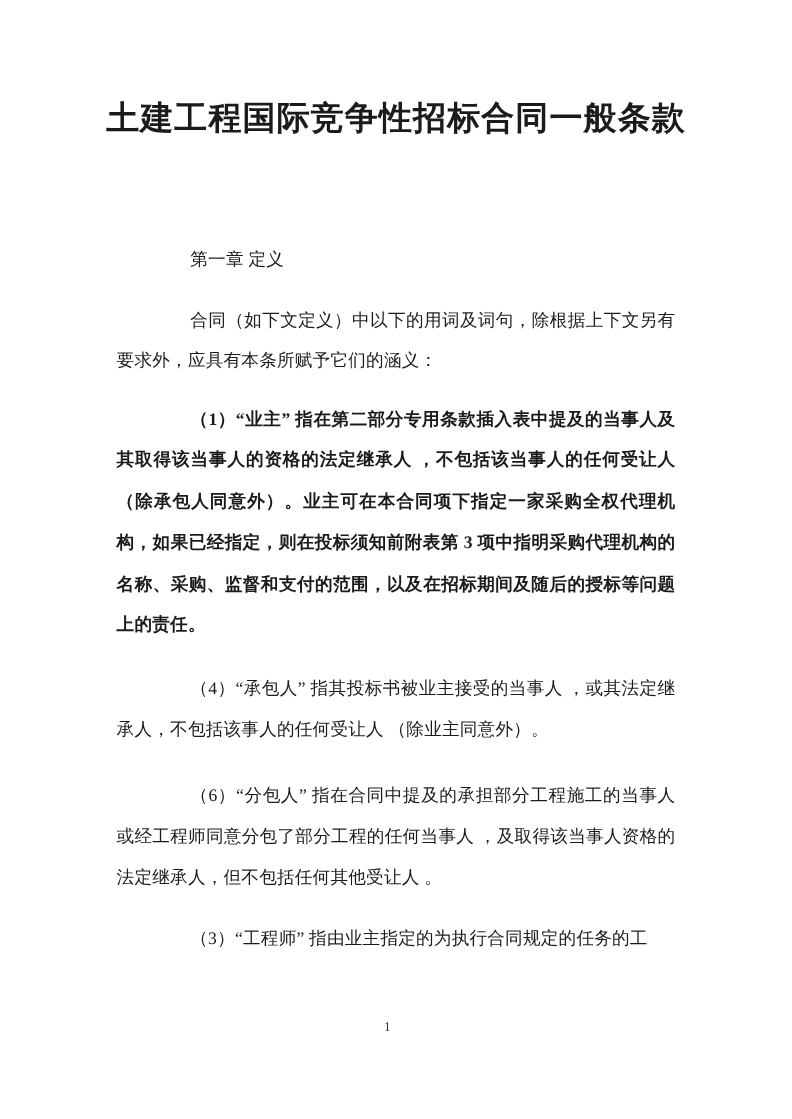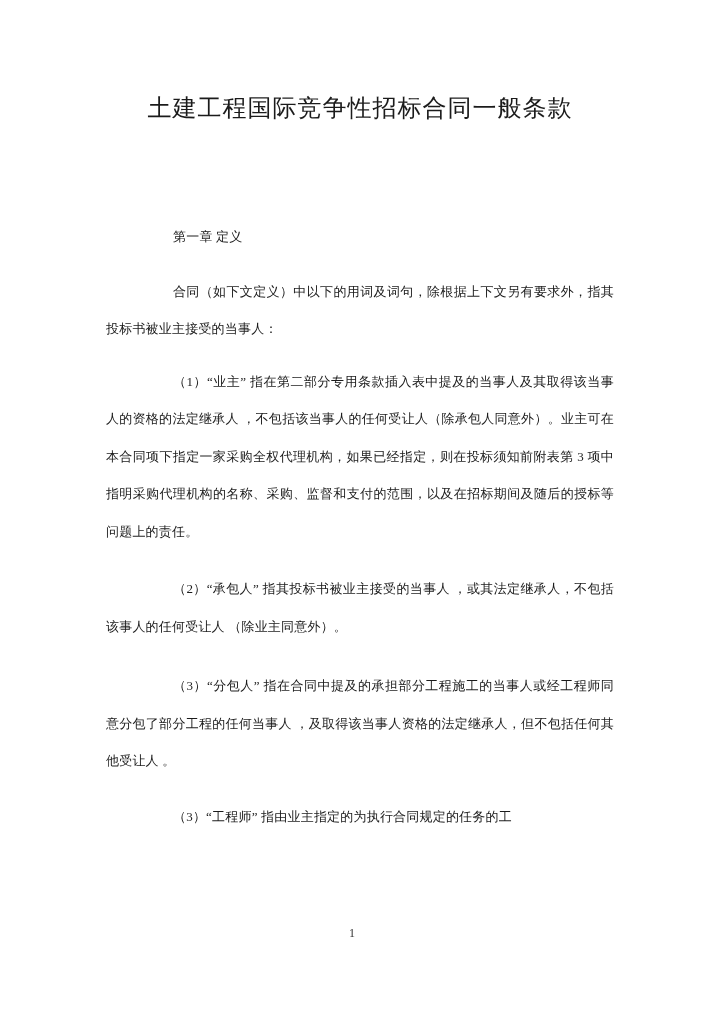--- a/index.html
+++ b/index.html
@@ -13,42 +13,42 @@
     height: 1017px;
     background: #ffffff;
     color: #1b1b1b;
     font-family: "Liberation Serif", "DejaVu Serif", serif;
     overflow: hidden;
   }
   .doc-title {
     margin: 0;
     padding-top: 90px;
     text-align: center;
-    font-size: 24px;
-    font-weight: 400;
+    font-size: 30px;
+    font-weight: 700;
     letter-spacing: 1px;
     line-height: 36px;
     white-space: nowrap;
   }
   .content {
     margin: 0 106px;
     width: 508px;
   }
   .content p {
     margin: 0;
-    font-size: 13px;
+    font-size: 16px;
     line-height: 37.5px;
     text-indent: 67px;
     text-align: justify;
     letter-spacing: 0.2px;
   }
   p.chapter { margin-top: 92px; }
   p.section { margin-top: 20px; }
   p.intro   { margin-top: 17px; }
-  p.p1      { margin-top: 15px; }
+  p.p1      { margin-top: 15px; font-weight: bold; }
   p.p2      { margin-top: 20px; }
   p.p3      { margin-top: 22px; }
   p.p4      { margin-top: 18px; }
   .page-number {
     position: absolute;
     left: 0;
     right: 16px;
     top: 926px;
     text-align: center;
     font-size: 12px;
@@ -58,25 +58,25 @@
 </head>
 <body>
 
 <div class="page">
   <h1 class="doc-title">土建工程国际竞争性招标合同一般条款</h1>
 
   <div class="content">
     <p class="chapter">第一章 定义</p>
 
 
-    <p class="intro">合同（如下文定义）中以下的用词及词句，除根据上下文另有要求外，指其投标书被业主接受的当事人：</p>
+    <p class="intro">合同（如下文定义）中以下的用词及词句，除根据上下文另有要求外，应具有本条所赋予它们的涵义：</p>
 
     <p class="p1">（1）“业主” 指在第二部分专用条款插入表中提及的当事人及其取得该当事人的资格的法定继承人 ，不包括该当事人的任何受让人（除承包人同意外）。业主可在本合同项下指定一家采购全权代理机构，如果已经指定，则在投标须知前附表第 3 项中指明采购代理机构的名称、采购、监督和支付的范围，以及在招标期间及随后的授标等问题上的责任。</p>
 
-    <p class="p2">（2）“承包人” 指其投标书被业主接受的当事人 ，或其法定继承人，不包括该事人的任何受让人 （除业主同意外）。</p>
+    <p class="p2">（4）“承包人” 指其投标书被业主接受的当事人 ，或其法定继承人，不包括该事人的任何受让人 （除业主同意外）。</p>
 
-    <p class="p3">（3）“分包人” 指在合同中提及的承担部分工程施工的当事人或经工程师同意分包了部分工程的任何当事人 ，及取得该当事人资格的法定继承人，但不包括任何其他受让人 。</p>
+    <p class="p3">（6）“分包人” 指在合同中提及的承担部分工程施工的当事人或经工程师同意分包了部分工程的任何当事人 ，及取得该当事人资格的法定继承人，但不包括任何其他受让人 。</p>
 
     <p class="p4">（3）“工程师” 指由业主指定的为执行合同规定的任务的工</p>
   </div>
 
   <div class="page-number">1</div>
 </div>
 
 </body></html>

